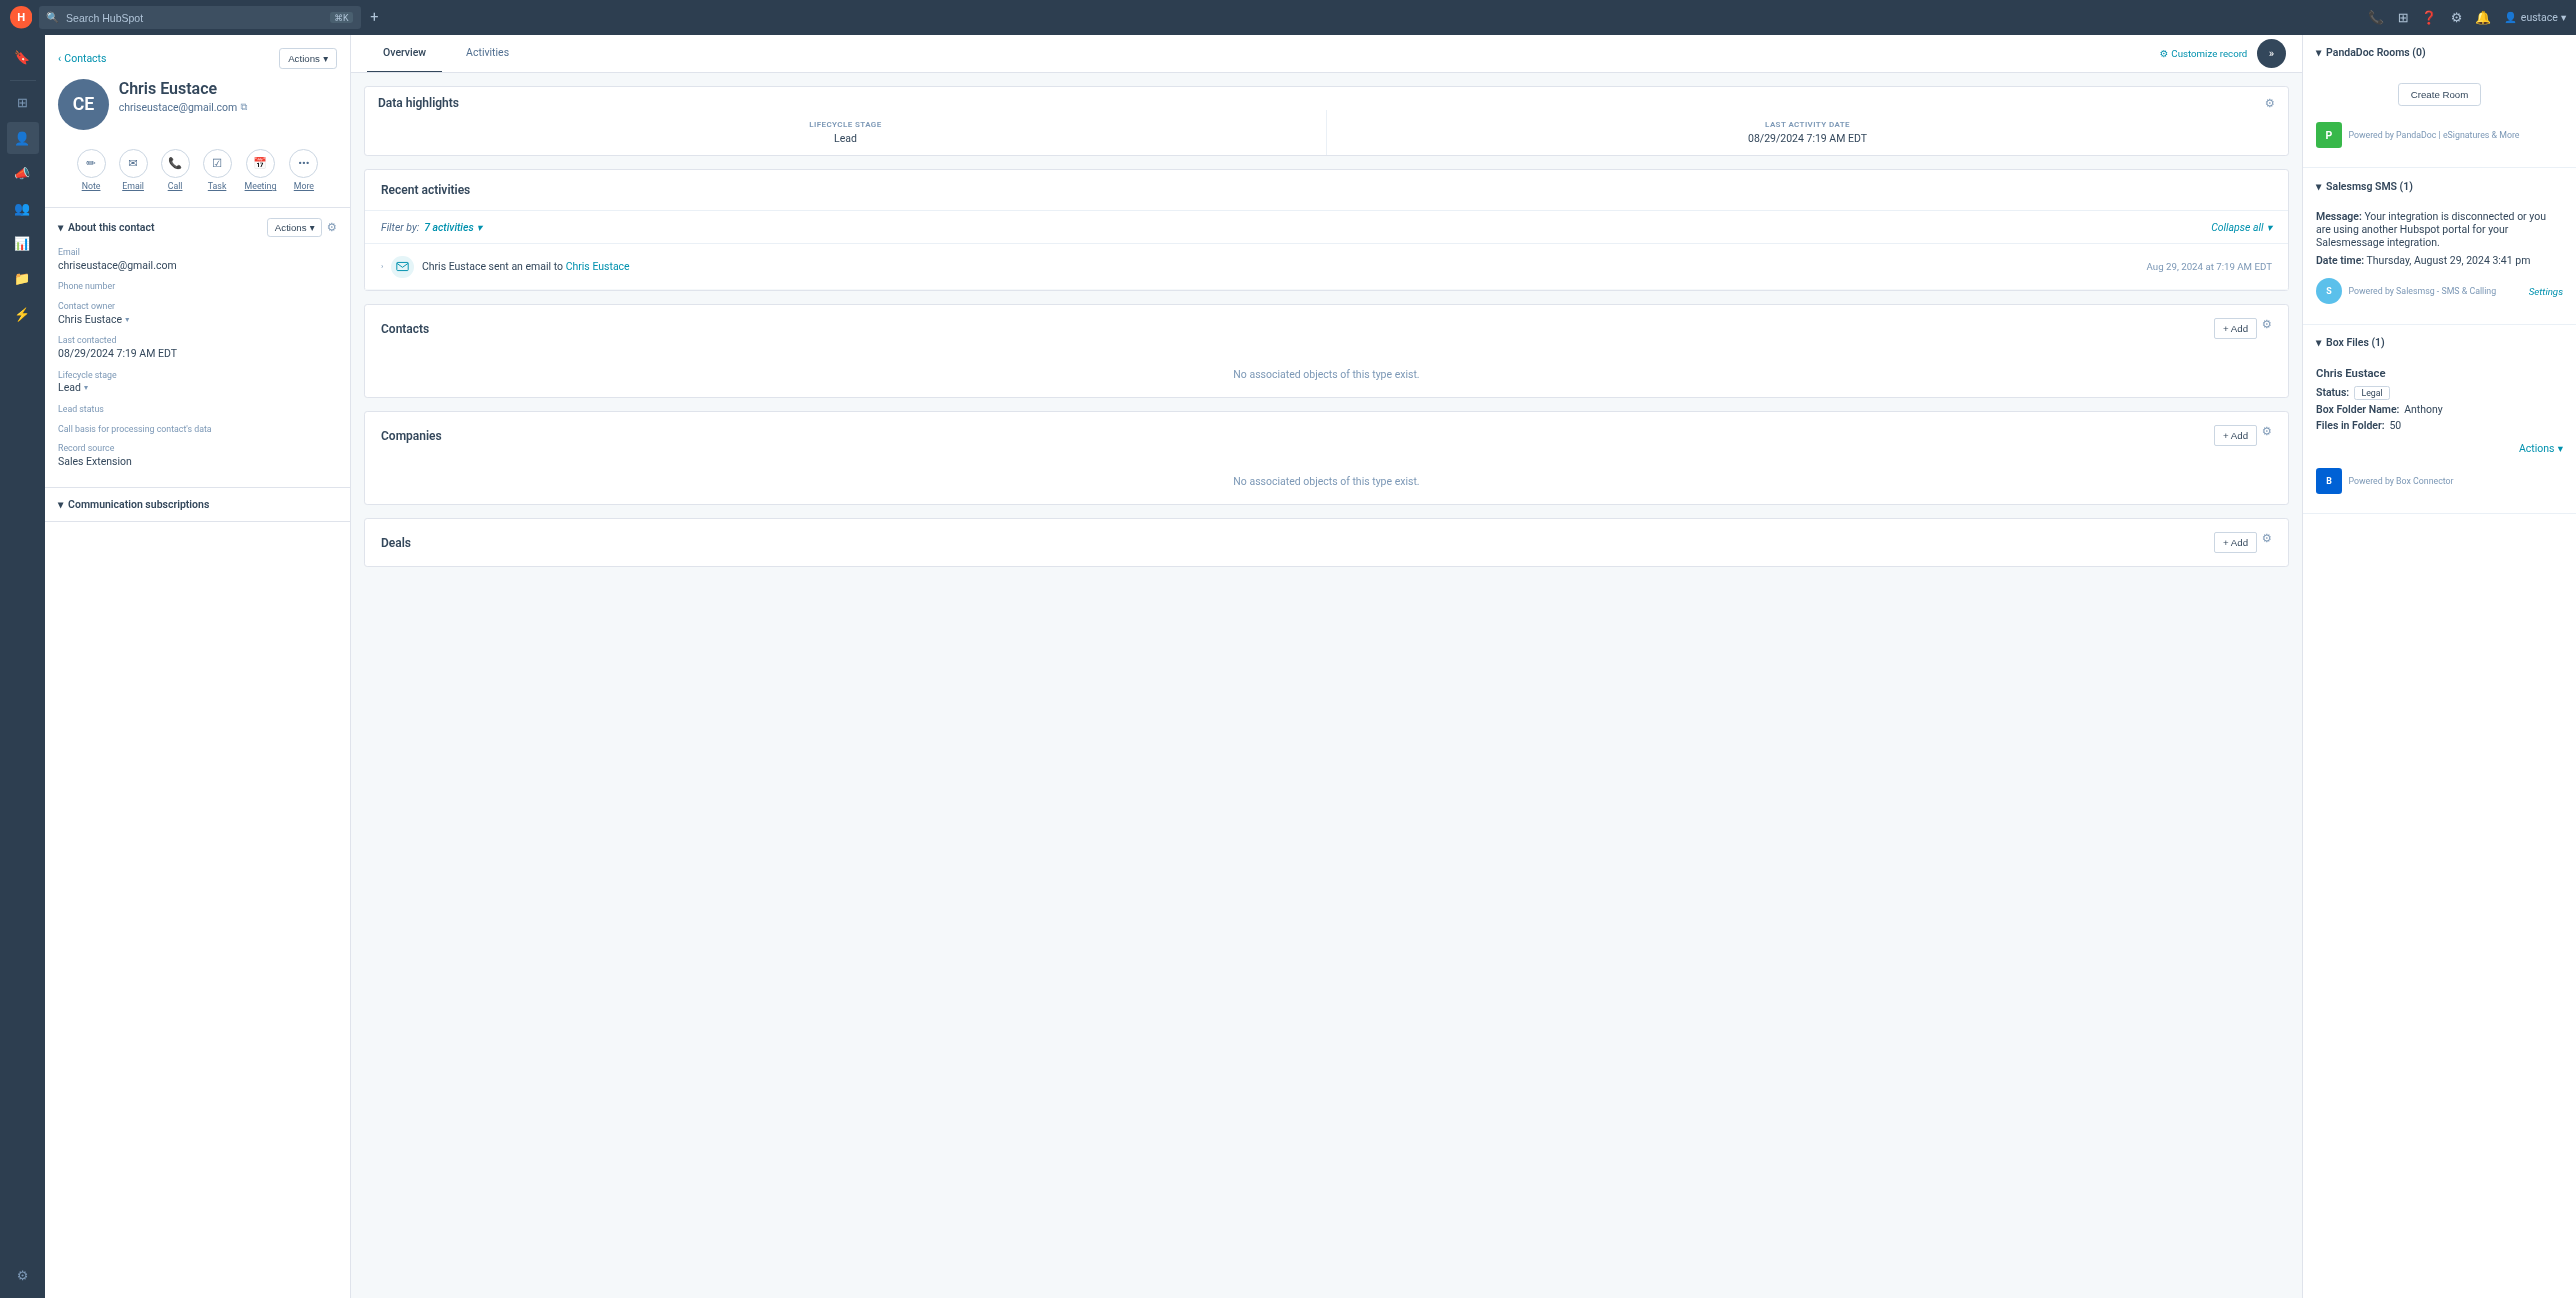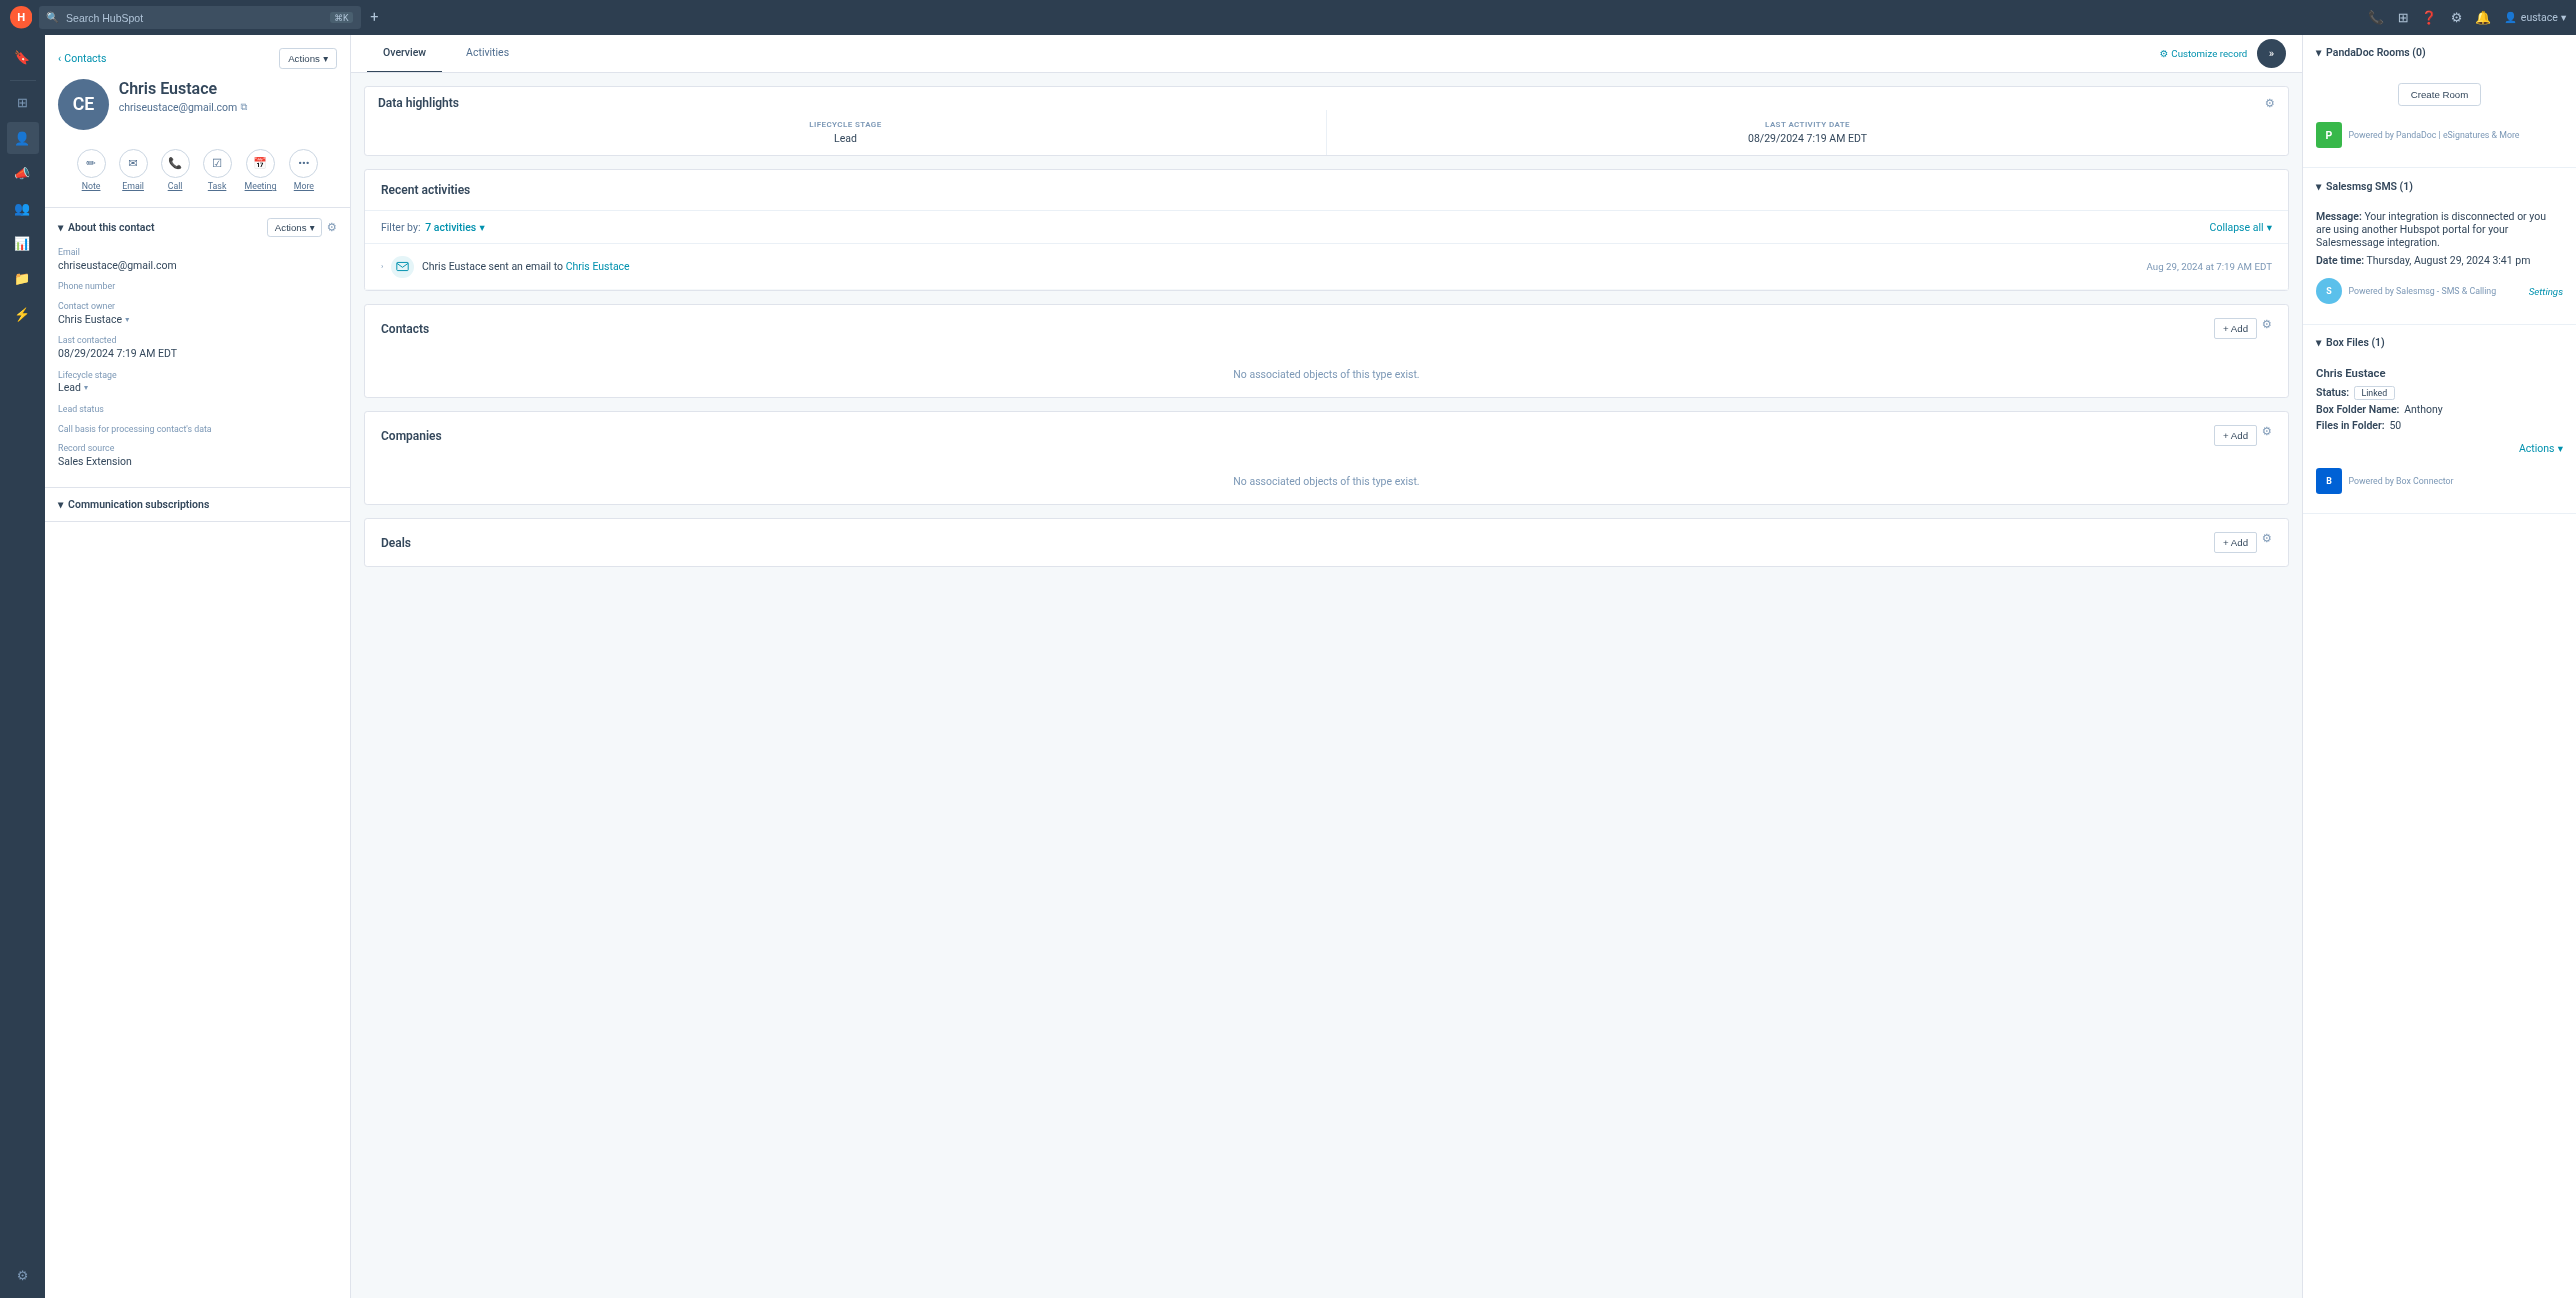--- a/index.html
+++ b/index.html
@@ -133,20 +133,21 @@
     .highlight-item { flex: 1; text-align: center; padding: 9.7px 13px; border-right: 0.8px solid #eaf0f6; }
     .highlight-item:last-child { border-right: none; }
     .highlight-label { font-size: 8px; font-weight: 600; color: #7c98b6; text-transform: uppercase; letter-spacing: 0.4px; margin-bottom: 3.2px; }
     .highlight-value { font-size: 10.5px; color: #33475b; }
     .gear-btn { color: #7c98b6; cursor: pointer; font-size: 11.3px; }
 
     
     .filter-row {
       display: flex; align-items: center; justify-content: space-between; padding: 9.7px 16px;
       border-bottom: 0.8px solid #eaf0f6;
+      font-style: italic;
     }
     .filter-label { font-size: 10.5px; color: #516f90; display: flex; align-items: center; gap: 4.8px; }
     .filter-activities { color: #0091ae; cursor: pointer; display: flex; align-items: center; gap: 3.2px; font-weight: 500; }
     .collapse-all { color: #0091ae; cursor: pointer; font-size: 10.5px; display: flex; align-items: center; gap: 3.2px; justify-content: flex-end; }
 
     .activity-row {
       display: flex; align-items: center; padding: 11.3px 16px; border-bottom: 0.8px solid #f5f8fa; gap: 8px;
     }
     .activity-expand { color: #7c98b6; cursor: pointer; font-size: 8px; }
     .activity-icon { width: 22.5px; height: 22.5px; border-radius: 50%; background: #e5f5f8; display: flex; align-items: center; justify-content: center; flex-shrink: 0; }
@@ -533,21 +534,21 @@
       <div class="right-section-header">
         <div class="right-section-title">
           <span>▾</span>
           <span>Box Files (1)</span>
         </div>
       </div>
       <div class="right-section-body">
         <div class="box-name">Chris Eustace</div>
         <div class="box-field">
           <strong>Status:</strong>
-          <span class="linked-badge">Linked</span>
+          <span class="linked-badge">Legal</span>
         </div>
         <div class="box-field">
           <strong>Box Folder Name:</strong>
           <span>Anthony</span>
         </div>
         <div class="box-field">
           <strong>Files in Folder:</strong>
           <span>50</span>
         </div>
         <div class="box-actions">

